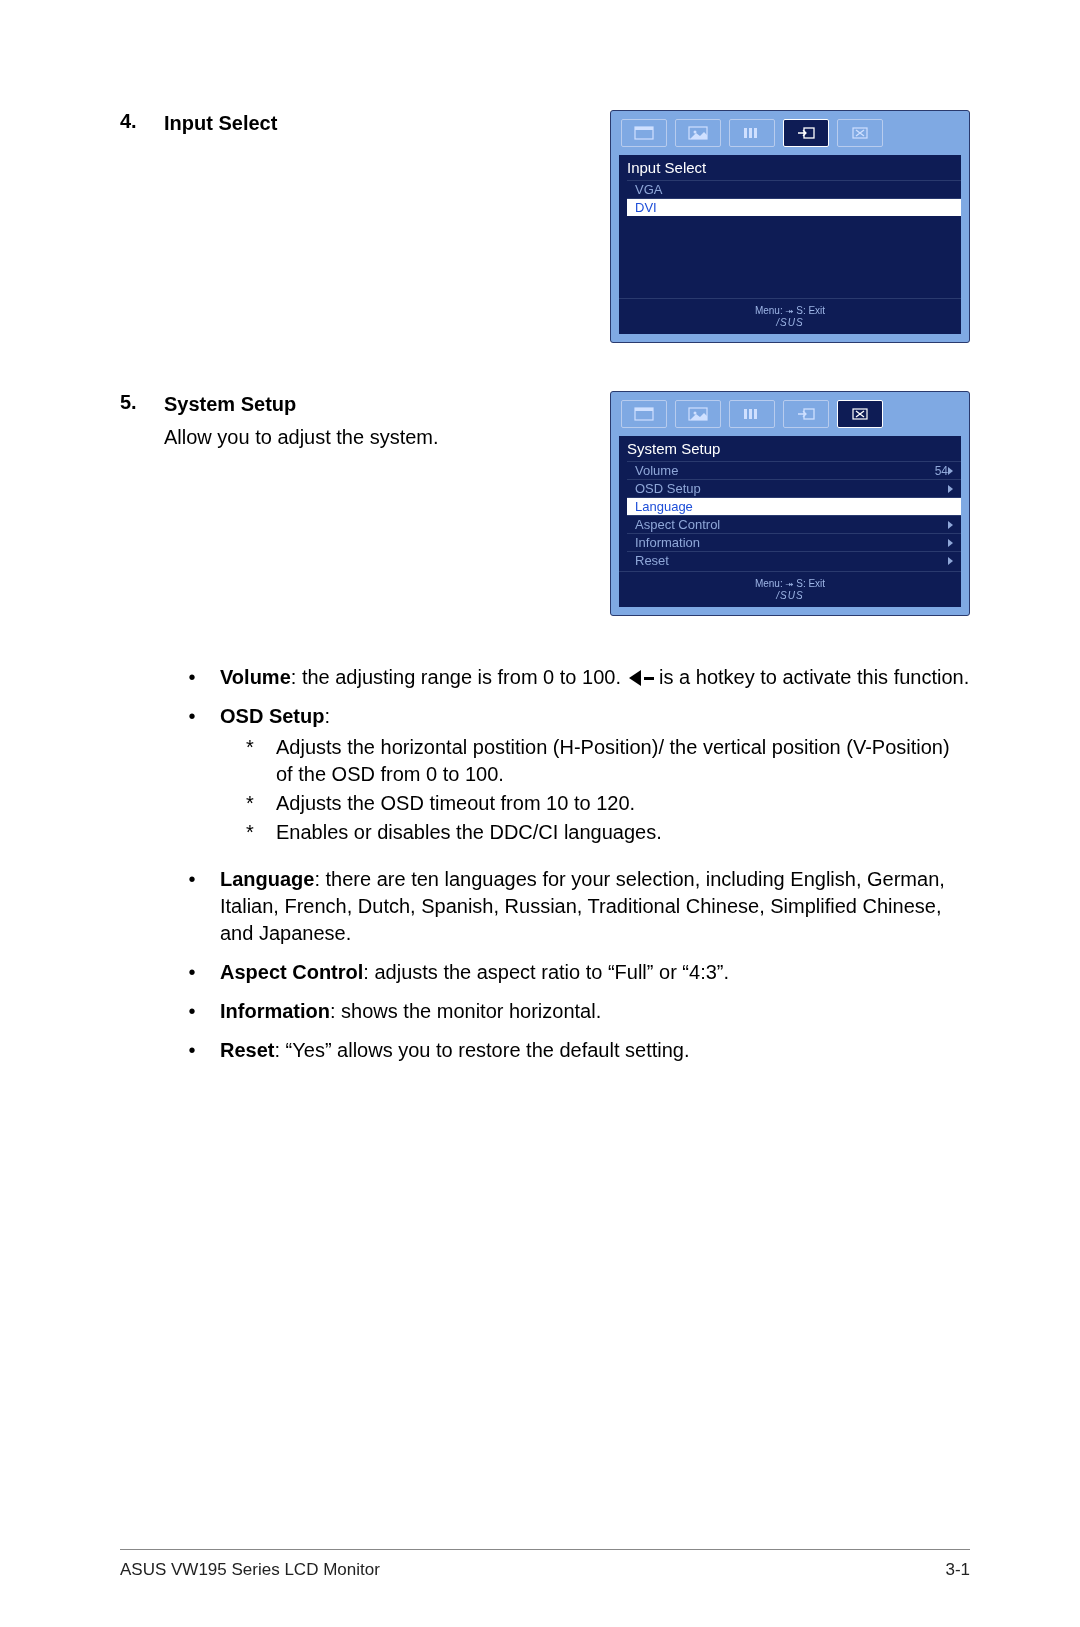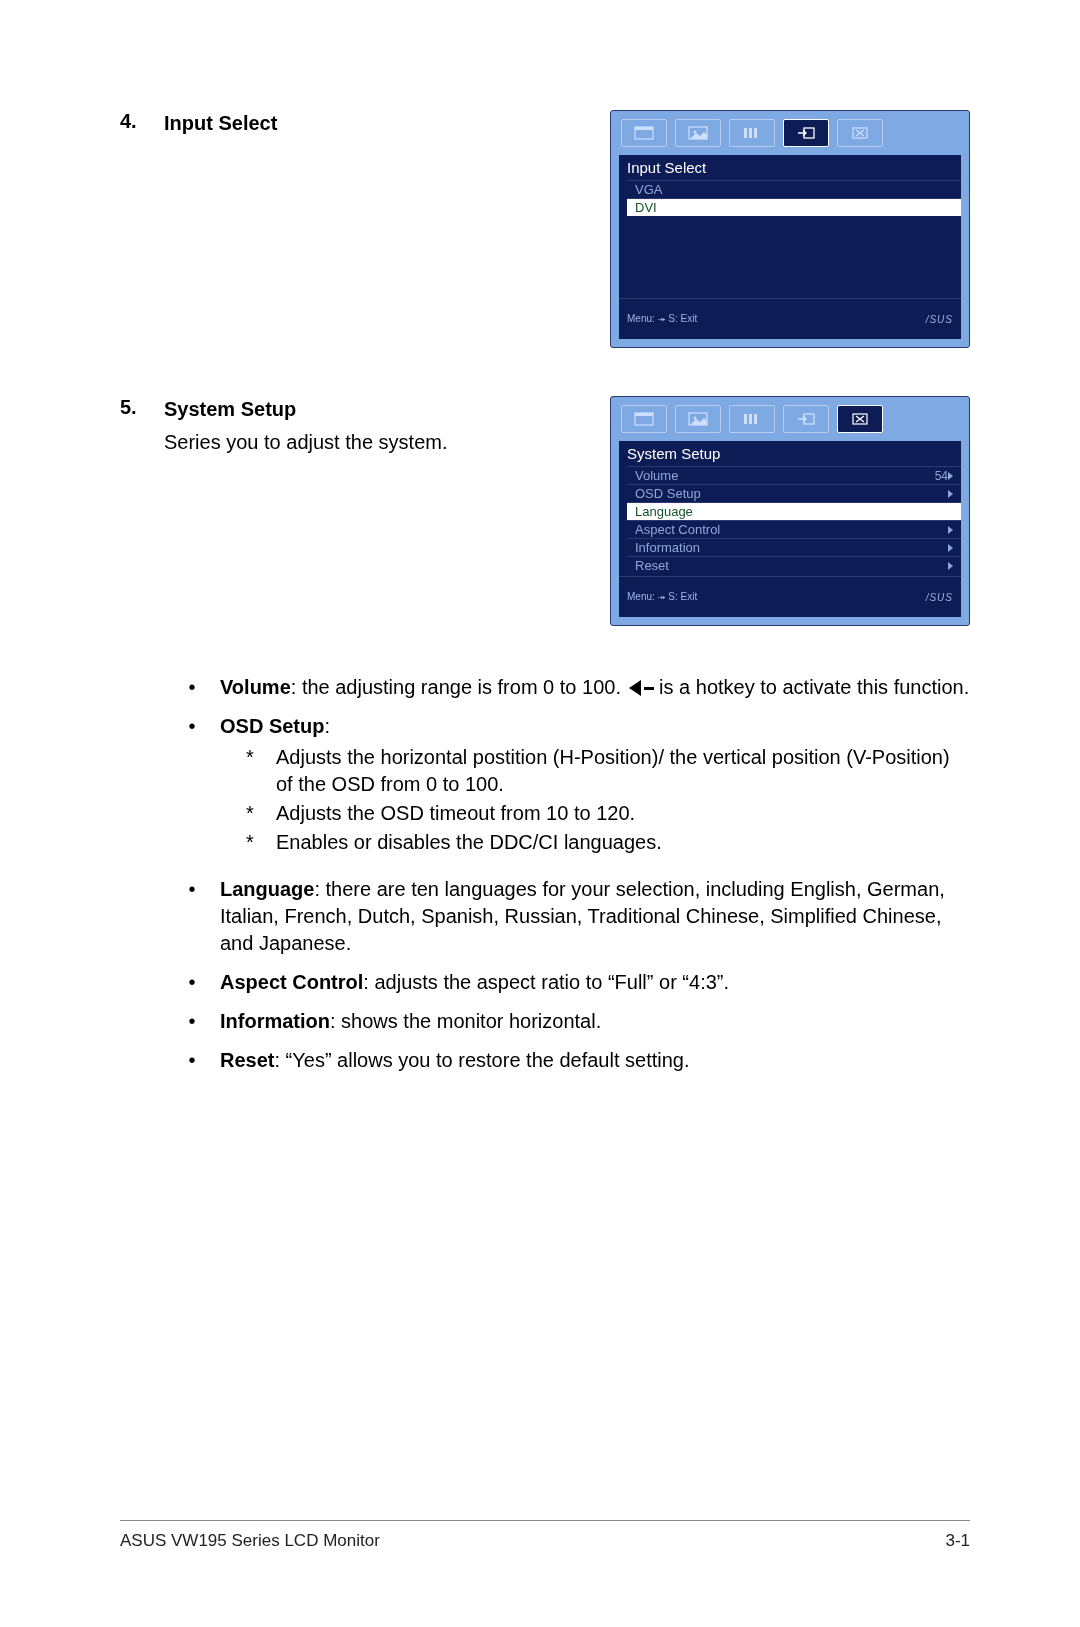--- a/index.html
+++ b/index.html
@@ -89,39 +89,40 @@
     display: flex;
     justify-content: space-between;
     align-items: center;
     padding: 1px 8px;
     font-size: 13px;
     color: #8fa7d8;
     border-top: 1px solid #2a3a6e;
   }
   .osd .row.hl {
     background: #ffffff;
-    color: #14532d;
+    color: #1d4ed8;
   }
   .osd .row .val {
     color: #8fa7d8;
     font-size: 12px;
     display: flex;
     align-items: center;
     gap: 0;
   }
   .osd .row.hl .val { color: #000; }
   .osd .footer {
     background: #0e1c55;
     color: #9db5e6;
     font-size: 10px;
-    padding: 14px 8px;
+    padding: 6px 8px;
     display: flex;
     justify-content: space-between;
     align-items: center;
     border-top: 1px solid #2a3a6e;
+    flex-direction: column;
   }
   .osd .footer .brand {
     color: #9db5e6;
     font-style: italic;
     font-weight: normal;
     letter-spacing: 1px;
   }
   .tri-r {
     display: inline-block;
     width: 0; height: 0;
@@ -177,21 +178,21 @@
     background: #000;
     vertical-align: 4px;
     margin-left: 1px;
   }
 
   
   .page-footer {
     position: absolute;
     left: 120px;
     right: 110px;
-    bottom: 76px;
+    bottom: 47px;
     border-top: 1px solid #888;
     padding-top: 10px;
     font-size: 17px;
     color: #222;
     display: flex;
     justify-content: space-between;
   }
 </style>
 </head>
 <body>
@@ -256,21 +257,21 @@
           <span class="brand">/SUS</span>
         </div>
       </div>
     </div>
   </div>
 
   <div class="section">
     <div class="num">5.</div>
     <div class="textcol">
       <div class="title">System Setup</div>
-      <div>Series you to adjust the system.</div>
+      <div>Allow you to adjust the system.</div>
     </div>
     <div class="osdcol">
       <div class="osd">
         <div class="tabs">
           <div class="tab">
               <svg class="ico" viewBox="0 0 20 14">
                 <rect x="1" y="1" width="18" height="12" fill="none" stroke="currentColor" stroke-width="1.2"></rect>
                 <rect x="1" y="1" width="18" height="3" fill="currentColor"></rect>
               </svg>
             </div>

